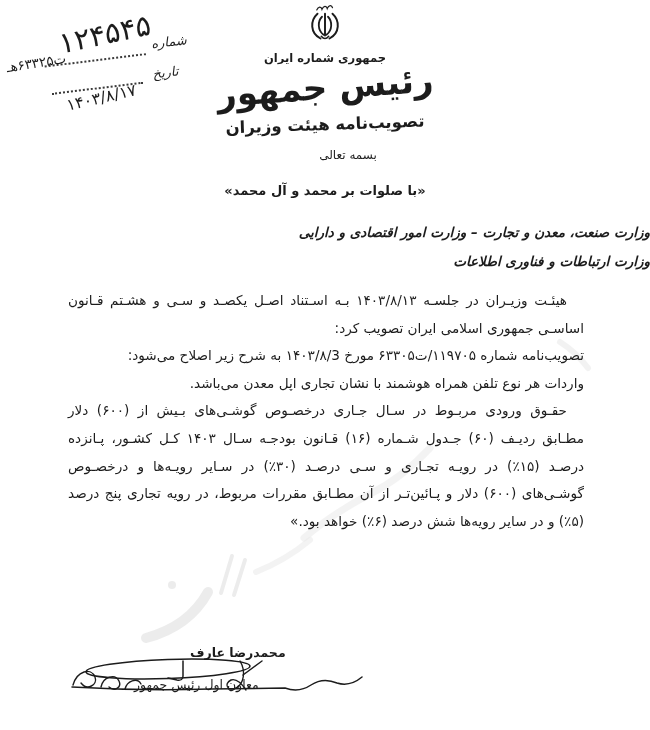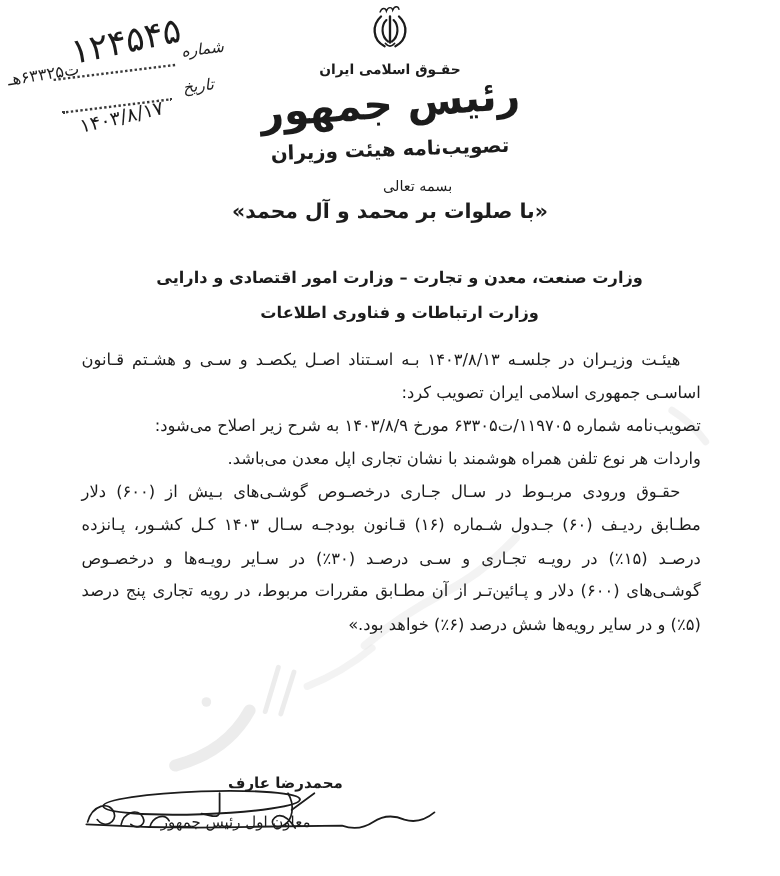--- a/index.html
+++ b/index.html
@@ -23,24 +23,24 @@
   
   .head{position:absolute;top:4px;left:0;right:0;text-align:center;z-index:1;}
   .emblem{display:inline-block;}
   .country{font-size:11.5px;font-weight:600;margin-top:1px;}
   .office{font-size:34px;font-weight:bold;line-height:1.2;margin-top:2px;
           transform:rotate(-4deg);}
   .doctype{font-size:16.5px;font-weight:bold;margin-top:7px;transform:rotate(-2deg);}
   
   .invoc{position:absolute;top:148px;left:0;right:0;text-align:center;z-index:1;}
   .basmala{font-size:12px;padding-left:46px;}
-  .salawat{font-size:17px;font-weight:600;margin-top:5px;}
+  .salawat{font-size:13px;font-weight:600;margin-top:21px;}
   
-  .addr{position:absolute;top:218px;left:16px;right:0;text-align:center;z-index:1;
-        font-weight:bold;font-size:13.5px;line-height:29px;}
+  .addr{position:absolute;top:218px;left:16px;right:0;z-index:1;
+        font-weight:bold;font-size:13.5px;line-height:29px;font-style:italic;}
   
   .bodytext{position:absolute;top:287px;right:66px;width:516px;z-index:1;
         font-size:13.6px;line-height:27.6px;text-align:justify;direction:rtl;}
   .bodytext p{margin:0;}
   .bodytext p.ind{text-indent:17px;}
   
   .sig{position:absolute;top:640px;left:50px;width:340px;height:75px;z-index:2;}
   .sig .name{position:absolute;top:5px;left:140px;font-size:12.5px;font-weight:bold;white-space:nowrap;}
   .sig .title{position:absolute;top:37px;left:84px;font-size:12.5px;font-weight:normal;white-space:nowrap;}
   .sig svg{position:absolute;inset:0;}
@@ -77,38 +77,38 @@
       <g fill="none" stroke="#1c1c1c" stroke-linecap="round">
         <path d="M19,8 c2,-5 6,-5 7,-1 c2,-5 6,-5 7,-1 c2,-5 6,-5 7,-1" stroke-width="1.6"></path>
         <path d="M30,13 v29" stroke-width="2.6"></path>
         <path d="M25,43 q5,6 10,0" stroke-width="2"></path>
         <path d="M26,17 c-6,6 -6,18 2,24" stroke-width="2.4"></path>
         <path d="M34,17 c6,6 6,18 -2,24" stroke-width="2.4"></path>
         <path d="M20,13 c-10,9 -10,26 4,33" stroke-width="2.6"></path>
         <path d="M40,13 c10,9 10,26 -4,33" stroke-width="2.6"></path>
       </g>
     </svg>
-    <div class="country">حقـوق اسلامی ایران</div>
+    <div class="country">جمهوری شماره ایران</div>
     <div class="office">رئیس جمهور</div>
     <div class="doctype">تصویب‌نامه هیئت وزیران</div>
   </div>
 
   <div class="invoc">
     <div class="basmala">بسمه تعالی</div>
     <div class="salawat">«با صلوات بر محمد و آل محمد»</div>
   </div>
 
   <div class="addr">
     <div>وزارت صنعت، معدن و تجارت – وزارت امور اقتصادی و دارایی</div>
     <div>وزارت ارتباطات و فناوری اطلاعات</div>
   </div>
 
   <div class="bodytext">
     <p class="ind">هیئـت وزیـران در جلسـه ۱۴۰۳/۸/۱۳ بـه اسـتناد اصـل یکصـد و سـی و هشـتم قـانون اساسـی جمهوری اسلامی ایران تصویب کرد:</p>
-    <p>تصویب‌نامه شماره ۱۱۹۷۰۵/ت۶۳۳۰۵ مورخ ۱۴۰۳/۸/۹ به شرح زیر اصلاح می‌شود:</p>
+    <p>تصویب‌نامه شماره ۱۱۹۷۰۵/ت۶۳۳۰۵ مورخ ۱۴۰۳/۸/3 به شرح زیر اصلاح می‌شود:</p>
     <p>واردات هر نوع تلفن همراه هوشمند با نشان تجاری اپل معدن می‌باشد.</p>
     <p class="ind">حقـوق ورودی مربـوط در سـال جـاری درخصـوص گوشـی‌های بـیش از (۶۰۰) دلار مطـابق ردیـف (۶۰) جـدول شـماره (۱۶) قـانون بودجـه سـال ۱۴۰۳ کـل کشـور، پـانزده درصـد (۱۵٪) در رویـه تجـاری و سـی درصـد (۳۰٪) در سـایر رویـه‌ها و درخصـوص گوشـی‌های (۶۰۰) دلار و پـائین‌تـر از آن مطـابق مقررات مربوط، در رویه تجاری پنج درصد (۵٪) و در سایر رویه‌ها شش درصد (۶٪) خواهد بود.»</p>
   </div>
 
   <div class="sig">
     <div class="name">محمدرضا عارف</div>
     <div class="title">معاون اول رئیس جمهور</div>
     <svg width="340" height="75" viewBox="0 0 340 75">
       <g fill="none" stroke="#1c1c1c" stroke-linecap="round">
         <ellipse cx="118" cy="29" rx="82" ry="9.5" stroke-width="1.6" transform="rotate(-2 118 29)"></ellipse>

